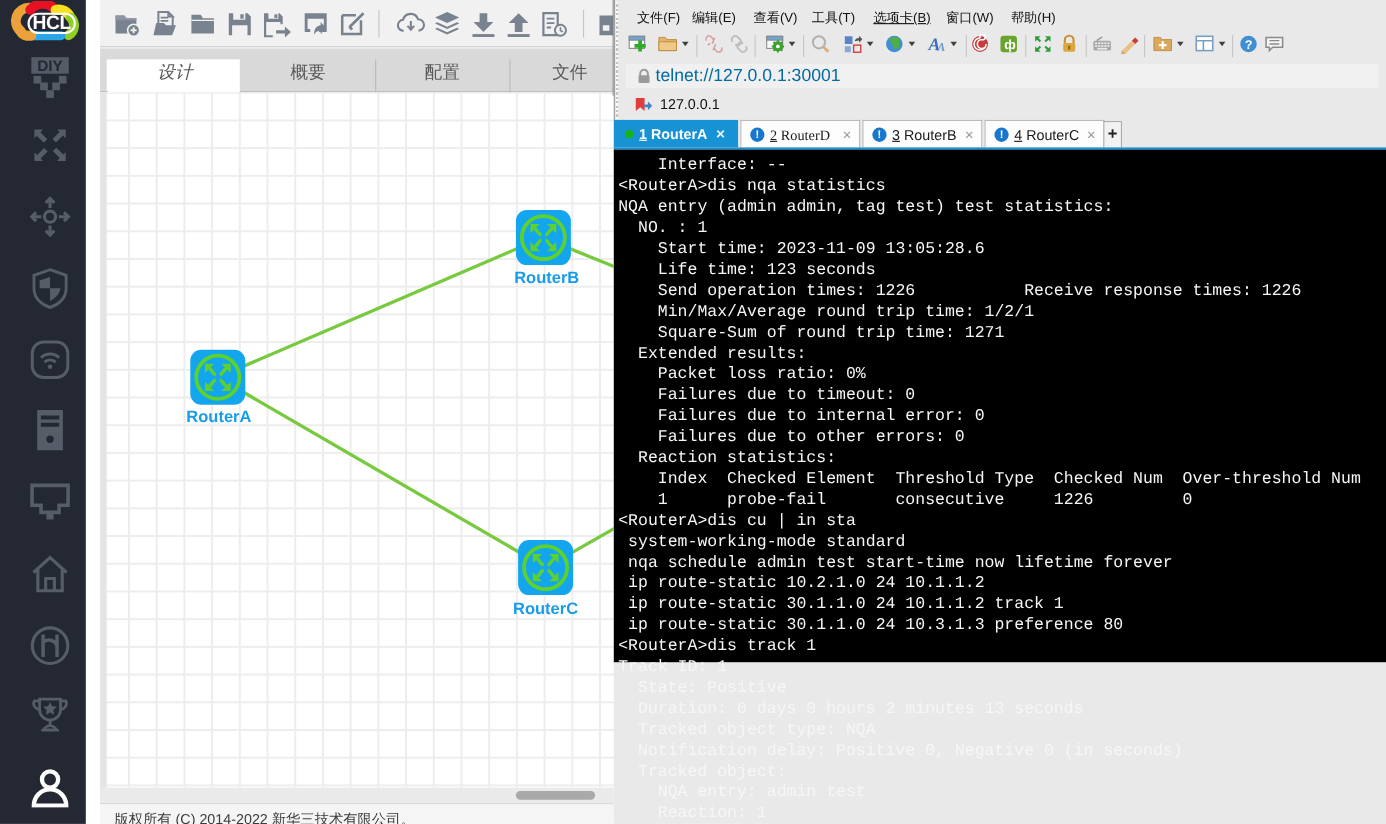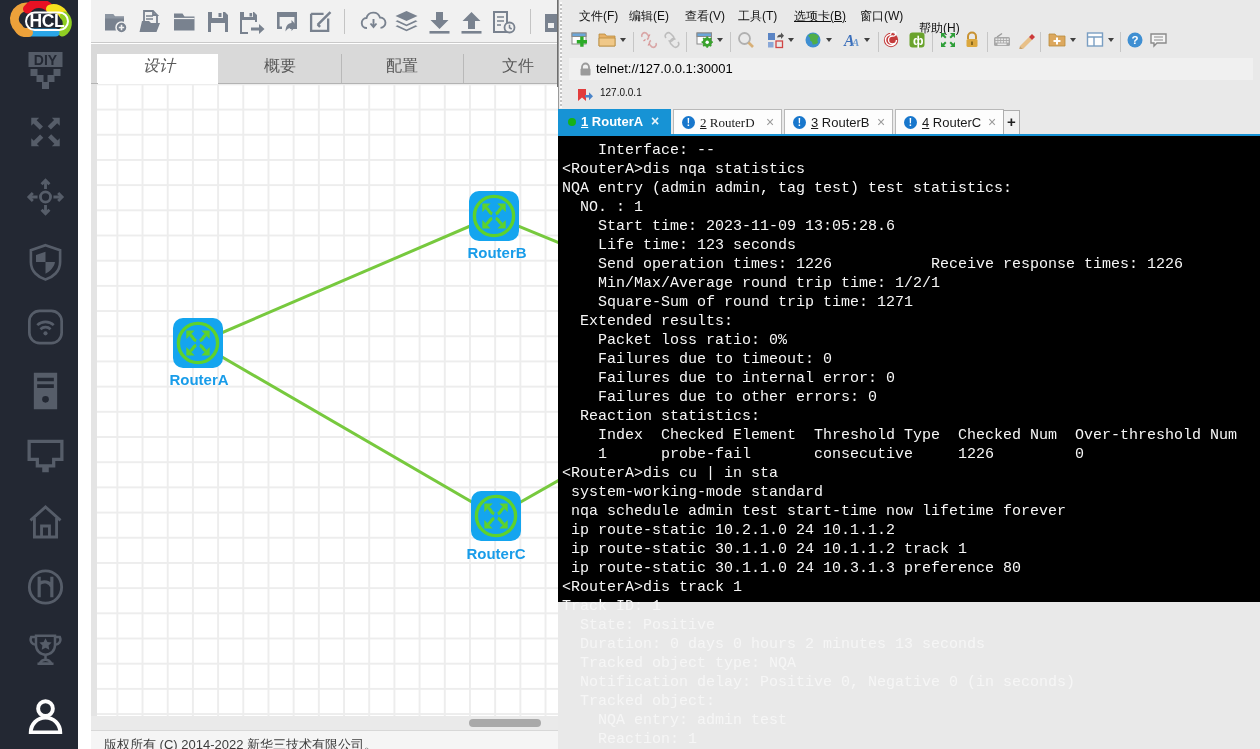--- a/index.html
+++ b/index.html
@@ -47,23 +47,23 @@
 #termhead { position:absolute; left:0; top:0; width:702px; height:167px; background:#e9e9e9; }
 #gripcol { position:absolute; left:2px; top:2px; width:2px; height:106px;
   background:repeating-linear-gradient(180deg,#fafafa 0 2px,#c3c3c3 2px 4px); }
 #menubar { position:absolute; left:0; top:3px; height:24px; font-size:12px; color:#111; }
 #menubar span { position:absolute; top:5px; white-space:nowrap; }
 #ttoolbar { position:absolute; left:0; top:28px; width:702px; height:29px; }
 .tico { position:absolute; top:3px; }
 .tsep { position:absolute; top:4px; width:1px; height:20px; background:#c6c6c6; }
 .darr { position:absolute; top:10px; width:0; height:0; border-left:3.5px solid transparent; border-right:3.5px solid transparent; border-top:4px solid #404040; }
 #addrbar { position:absolute; left:11px; top:58px; width:684px; height:22px; background:#f0f0f0; }
-#addrtext { position:absolute; left:27px; top:3px; font-size:13px; color:#000000; }
+#addrtext { position:absolute; left:27px; top:3px; font-size:16px; color:#0369a1; }
 #sessrow { position:absolute; left:0; top:80px; width:702px; height:29px; }
-#sesstext { position:absolute; left:42px; top:7px; font-size:10px; color:#111; }
+#sesstext { position:absolute; left:42px; top:7px; font-size:13px; color:#111; }
 
 
 #ttabs { position:absolute; left:0; top:109px; width:702px; height:25px; }
 .ttab { position:absolute; top:0; height:25px; background:#fdfdfd; border:1px solid #b9b9b9; border-bottom:none; font-size:13px; color:#1a1a1a; }
 .ttab .bang { position:absolute; top:6px; width:13px; height:13px; background:#1877cc; border-radius:50%; color:#fff; font-size:10px; font-weight:bold; text-align:center; line-height:13px; }
 .ttab .tname { position:absolute; top:5px; white-space:nowrap; }
 .ttab .tx { position:absolute; top:3.5px; color:#9a9a9a; font-size:14px; }
 #ttab1 { left:0; width:113px; background:#1793d5; border:none; color:#fff; font-weight:bold; }
 #bluestrip { position:absolute; left:0; top:134px; width:702px; height:2px; background:#1793d5; }
 #plustab { position:absolute; left:445px; top:1px; width:17px; height:24px; background:#f2f2f2; border:1px solid #adadad; border-bottom:none; font-size:15px; font-weight:bold; color:#222; text-align:center; line-height:21px; }
@@ -305,21 +305,21 @@
   <div id="termhead">
     <div style="position:absolute;left:0;top:0;width:1px;height:109px;background:#9a9a9a;"></div>
       <div id="gripcol"></div>
     <div id="menubar">
       <span style="left:21px;">文件(F)</span>
         <span style="left:71px;">编辑(E)</span>
         <span style="left:127px;">查看(V)</span>
         <span style="left:180px;">工具(T)</span>
         <span style="left:236px;text-decoration:underline;">选项卡(B)</span>
         <span style="left:302px;">窗口(W)</span>
-        <span style="left:361px;margin-top:12px;">帮助(H)</span>
+        <span style="left:361px;">帮助(H)</span>
     </div>
     <div id="ttoolbar">
 
       <svg class="tico" style="left:13px;" width="18" height="18" viewBox="0 0 18 18">
         <rect x="1" y="2" width="14" height="11" fill="#fdfdfd" stroke="#8a8a8a"></rect>
         <rect x="1" y="2" width="14" height="3.5" fill="#6ba6d9" stroke="#8a8a8a"></rect>
         <path d="M11 9 h3.4 v3.4 h3.4 v3.4 h-3.4 v3.4 h-3.4 v-3.4 h-3.4 v-3.4 h3.4 z" transform="translate(-1.8,-3.4)" fill="#2cab28"></path>
       </svg>
 
       <svg class="tico" style="left:40px;" width="18" height="18" viewBox="0 0 18 18" fill="#e8b268">

